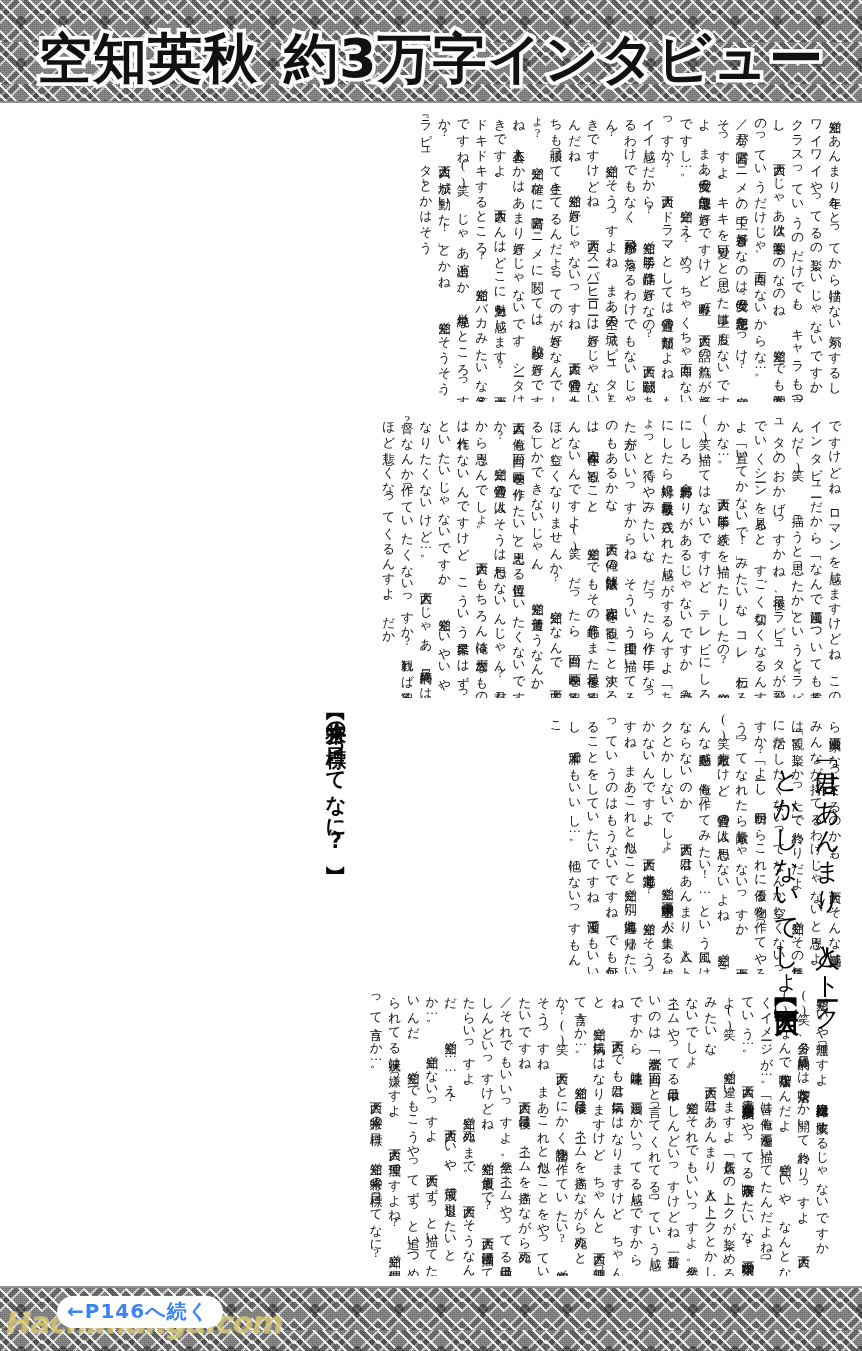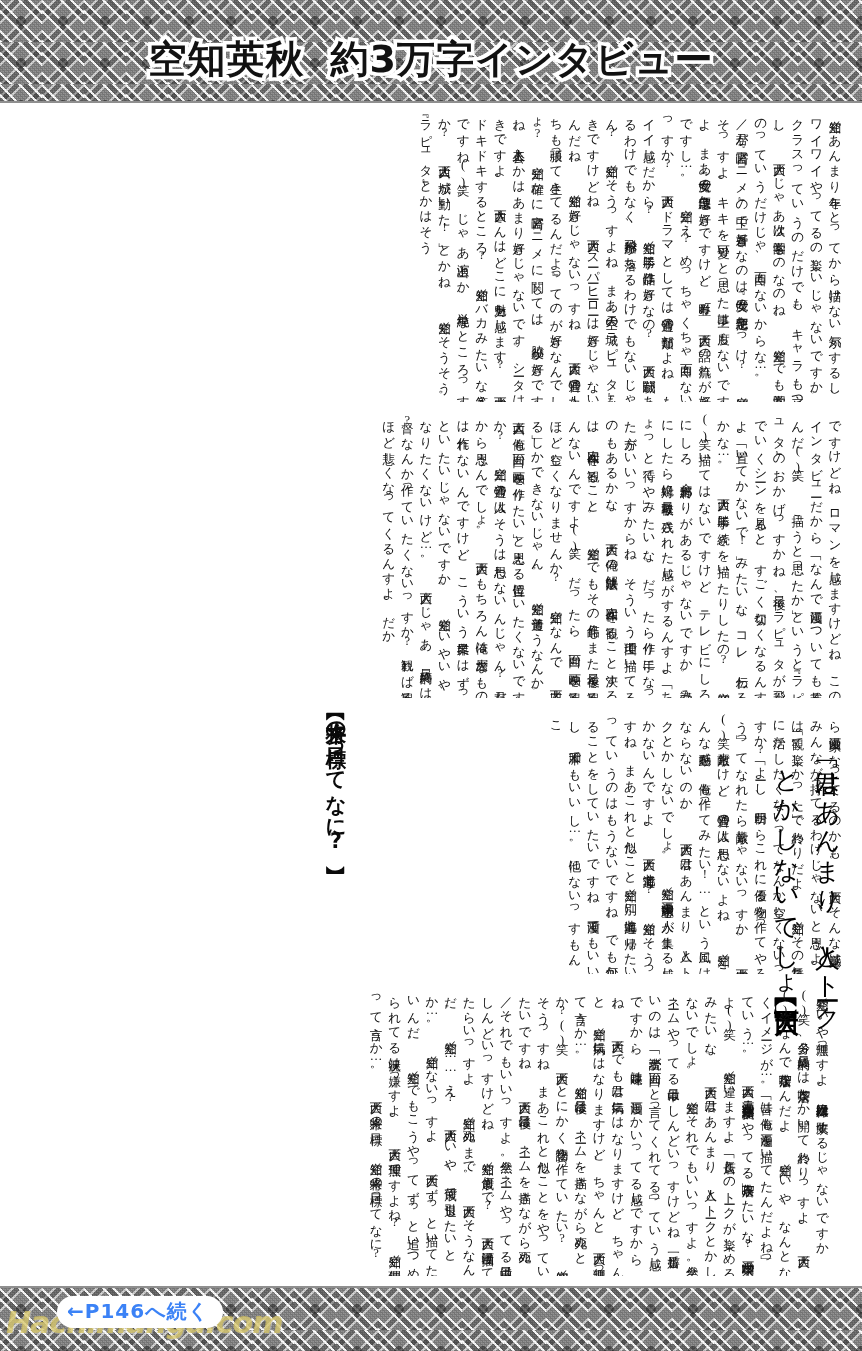--- a/index.html
+++ b/index.html
@@ -67,21 +67,21 @@
 
   
   #headline {
     position: absolute;
     left: 0;
     top: 28px;
     width: 862px;
     text-align: center;
     font-family: "DejaVu Sans", "Liberation Sans", sans-serif;
     font-weight: 700;
-    font-size: 38px;
+    font-size: 54px;
     line-height: 62px;
     letter-spacing: 1px;
     color: #111111;
     white-space: nowrap;
     -webkit-text-stroke: 7px #ffffff;
     paint-order: stroke fill;
     text-shadow:
        2px 0 0 #fff, -2px 0 0 #fff, 0 2px 0 #fff, 0 -2px 0 #fff,
        3px 3px 0 #fff, -3px 3px 0 #fff, 3px -3px 0 #fff, -3px -3px 0 #fff;
   }

